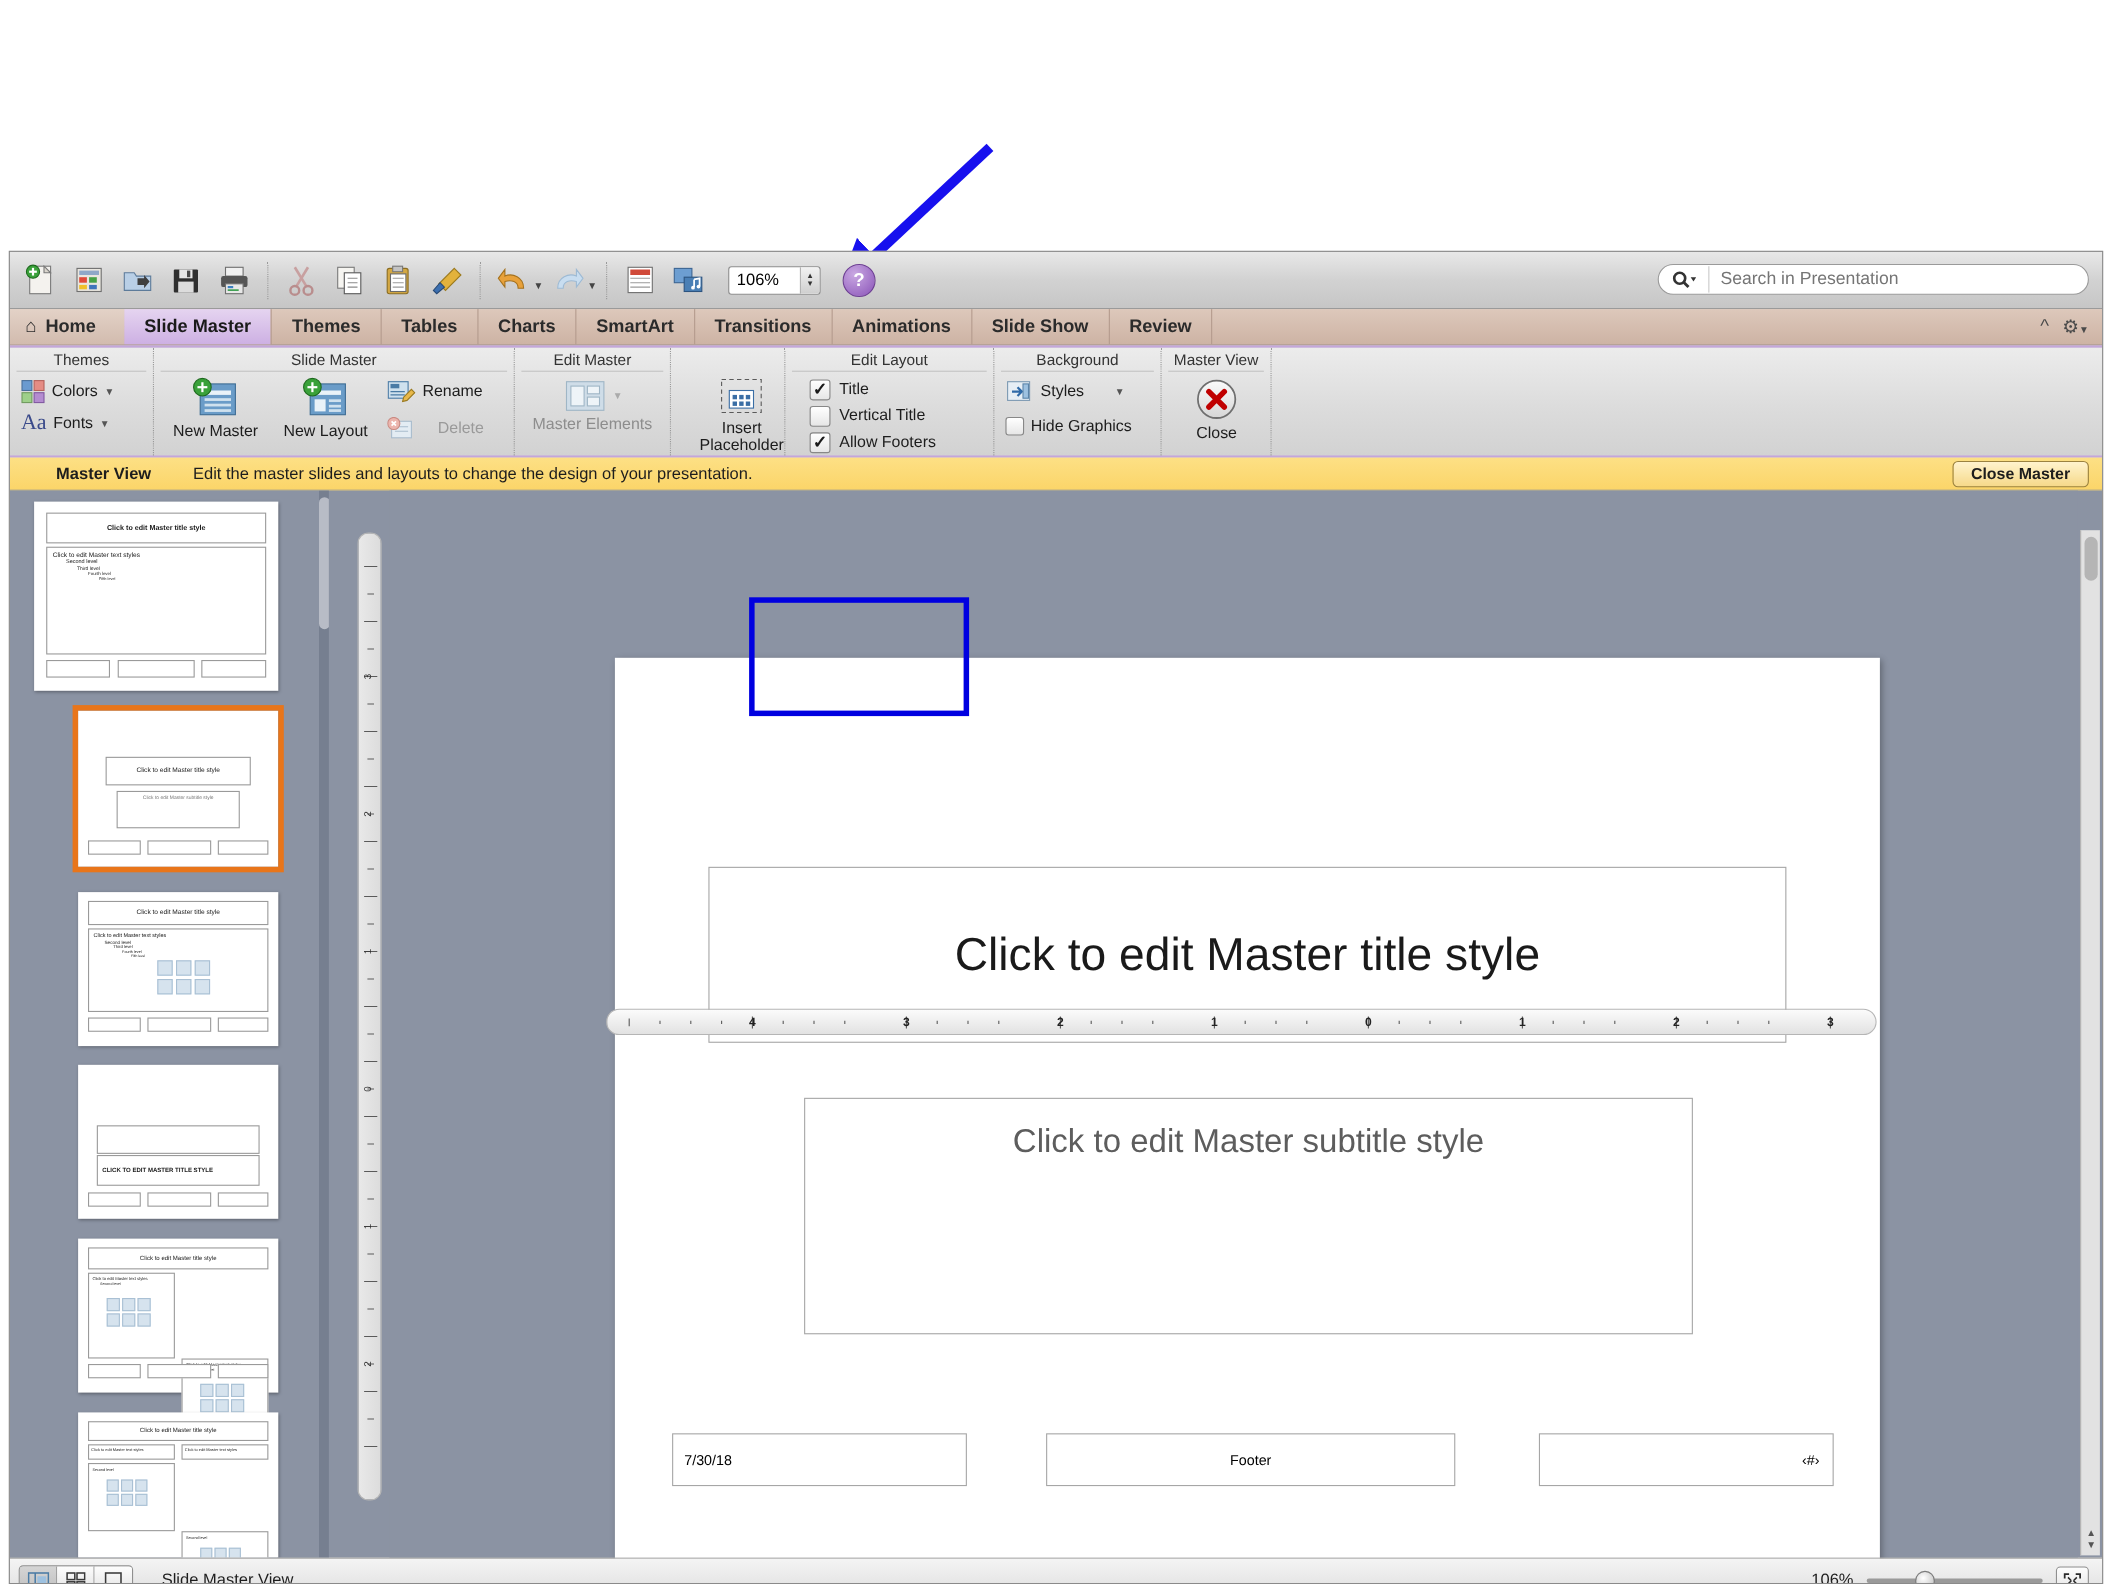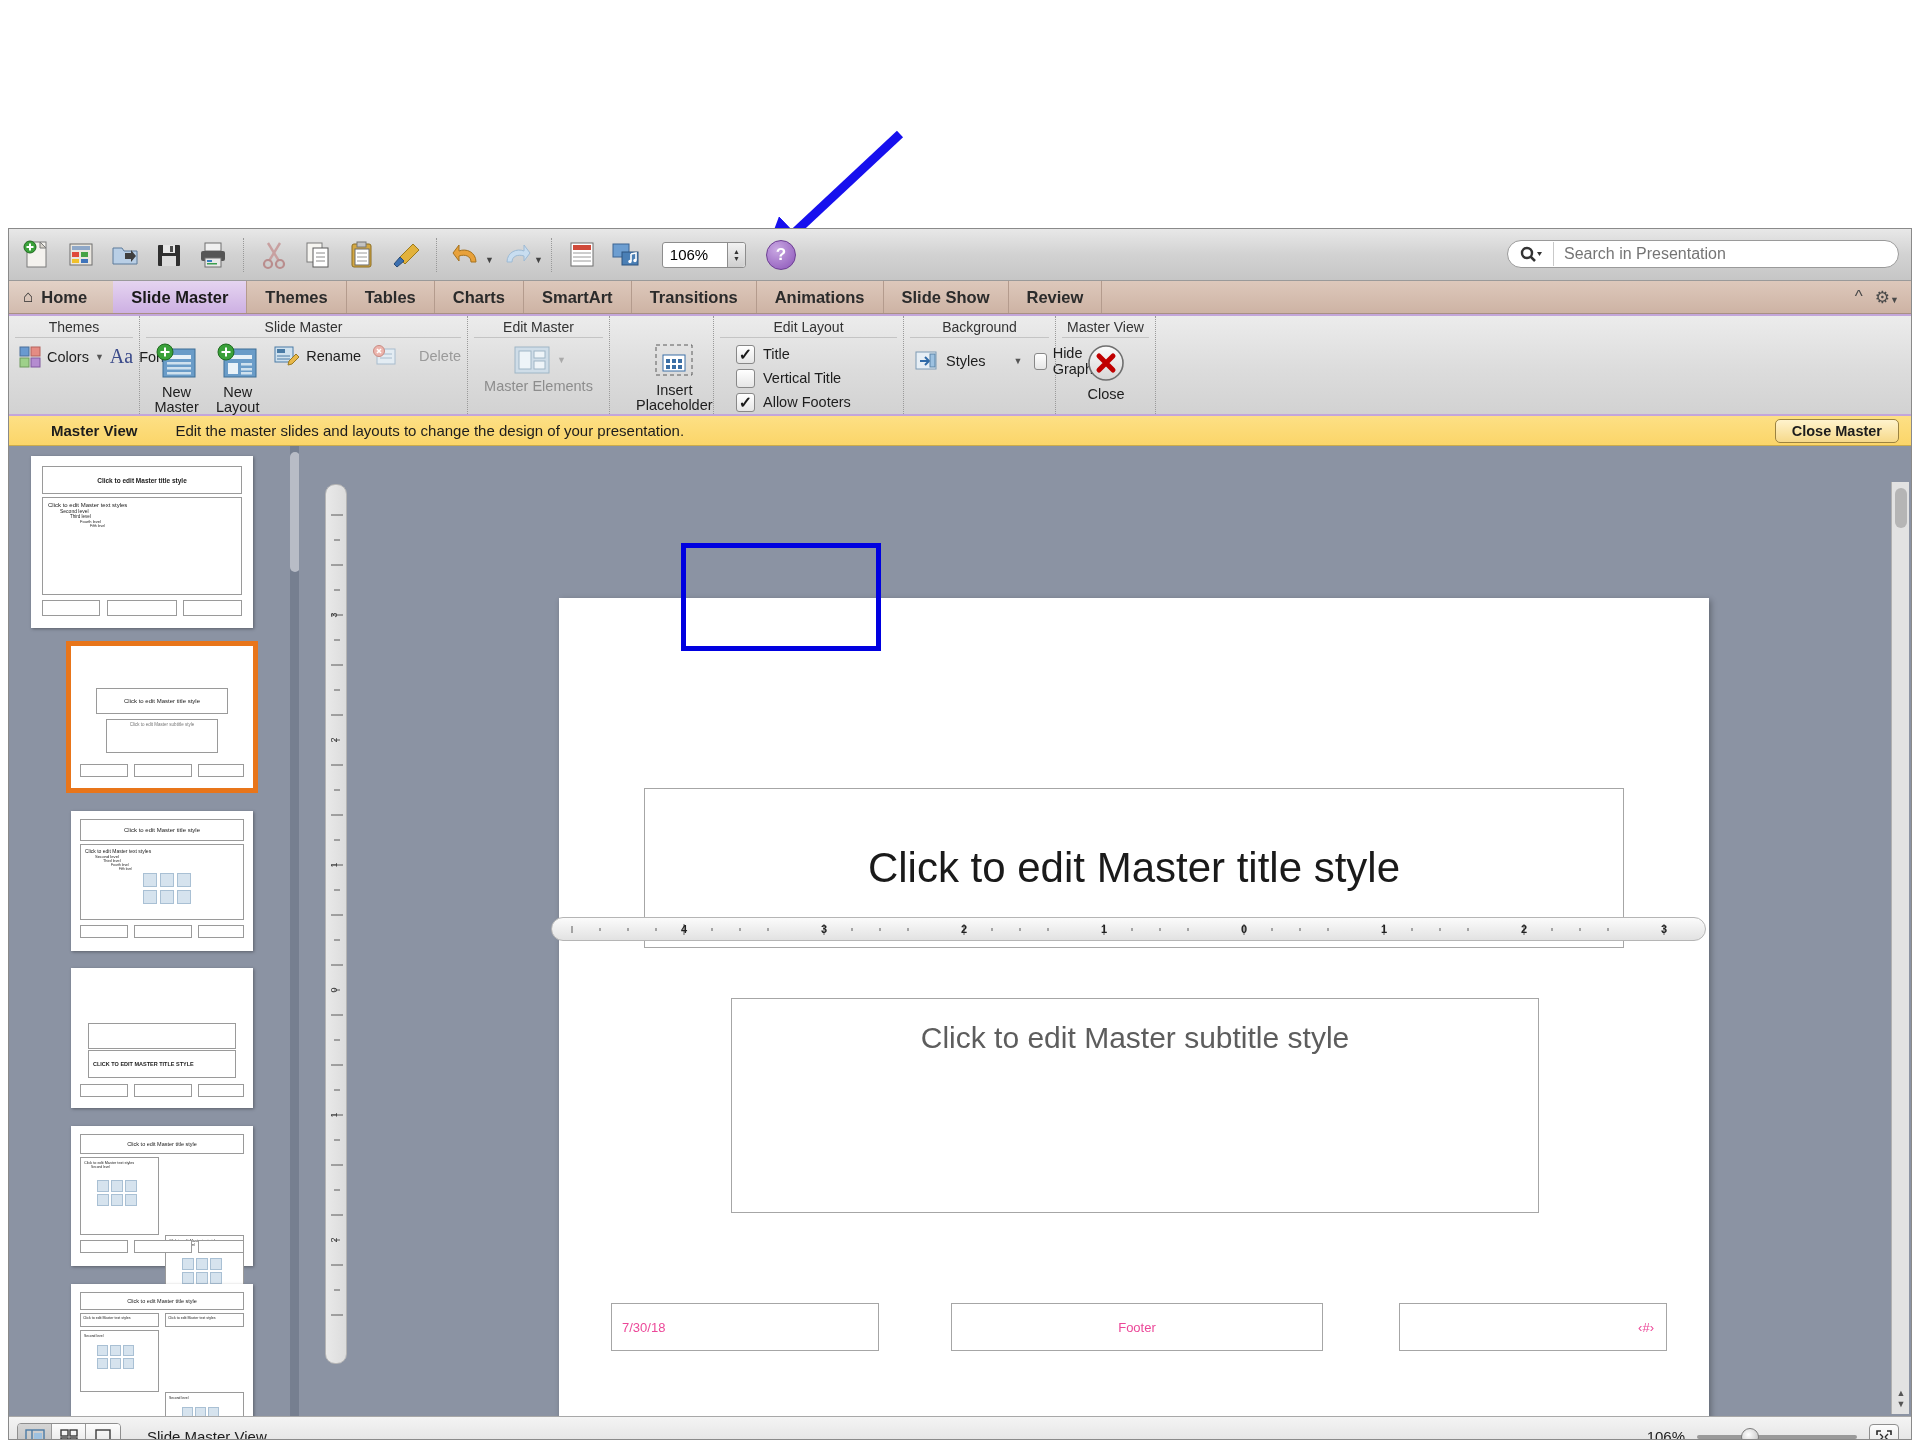--- a/index.html
+++ b/index.html
@@ -116,21 +116,21 @@
   .rgroup + .rgroup { border-left: 1px dotted #9a9a9a; }
   .rgroup-title {
     text-align:center; font-size:14px; color:#333; height:19px;
     border-bottom:1px solid #c4c4c4; margin-bottom:3px;
   }
   .rgroup-body { display:flex; align-items:flex-start; height: 72px; }
 
   .big-btn { width: 100px; display:flex; flex-direction:column; align-items:center;
     padding-top: 2px; }
   .big-btn .lbl { font-size:14.5px; color:#1d1d1d; margin-top:2px; text-align:center; line-height:15px;}
-  .small-row { display:flex; justify-content:center; gap:6px; padding-top:4px; }
+  .small-row { display:flex; flex-direction:column; justify-content:center; gap:6px; padding-top:4px; }
   .small-btn { display:flex; align-items:center; gap:6px; font-size:14.5px; color:#1d1d1d;}
   .small-btn.dim { color:#9a9a9a;gap:20px; }
   .caret { font-size:9px; color:#555; }
 
   .chk-row { display:flex; align-items:center; gap:8px; height:22px; font-size:14.5px; color:#1d1d1d;}
   .chkbox { width:19px; height:19px; border:1px solid #888; border-radius:3px;
     background: linear-gradient(to bottom,#ffffff,#e6e6e6);
     display:flex; align-items:center; justify-content:center;
     font-size:16px; color:#1a1a1a; font-weight:bold; }
 
@@ -190,21 +190,21 @@
   }
   .ph { position:absolute; border:1px solid #a6a6a6; display:flex;
         align-items:center; justify-content:center; }
   #ph-title { left: 85px; top: 190px; width: 980px; height: 160px; }
   #ph-title span { font-size: 42px; color:#1a1a1a; }
   #ph-subtitle { left: 172px; top: 400px; width: 808px; height: 215px; align-items:flex-start; padding-top:22px;}
   #ph-subtitle span { font-size: 30px; color:#5d5d5d; }
   #ph-date  { left: 52px;  top: 705px; width: 268px; height: 48px; justify-content:flex-start; padding-left:10px;}
   #ph-footer{ left: 392px; top: 705px; width: 372px; height: 48px; }
   #ph-slideno{left: 840px; top: 705px; width: 268px; height: 48px; justify-content:flex-end; padding-right:12px;}
-  .ph-small { font-size: 13px; color:#ec4899; }
+  .ph-small { font-size: 13px; color:#000000; }
 
   
   #vscroll-right { position:absolute; right:2px; top:36px; width:18px; bottom:2px;
     background:#e2e2e2; border-left:1px solid #b0b0b0;}
   #vscroll-thumb { position:absolute; left:3px; top:6px; width:12px; height:40px;
     background:#b5b5b5; border-radius:6px;}
   #vscroll-arrows { position:absolute; left:3px; bottom:4px; width:12px; font-size:9px;
     color:#555; text-align:center; line-height:11px;}
 
   

